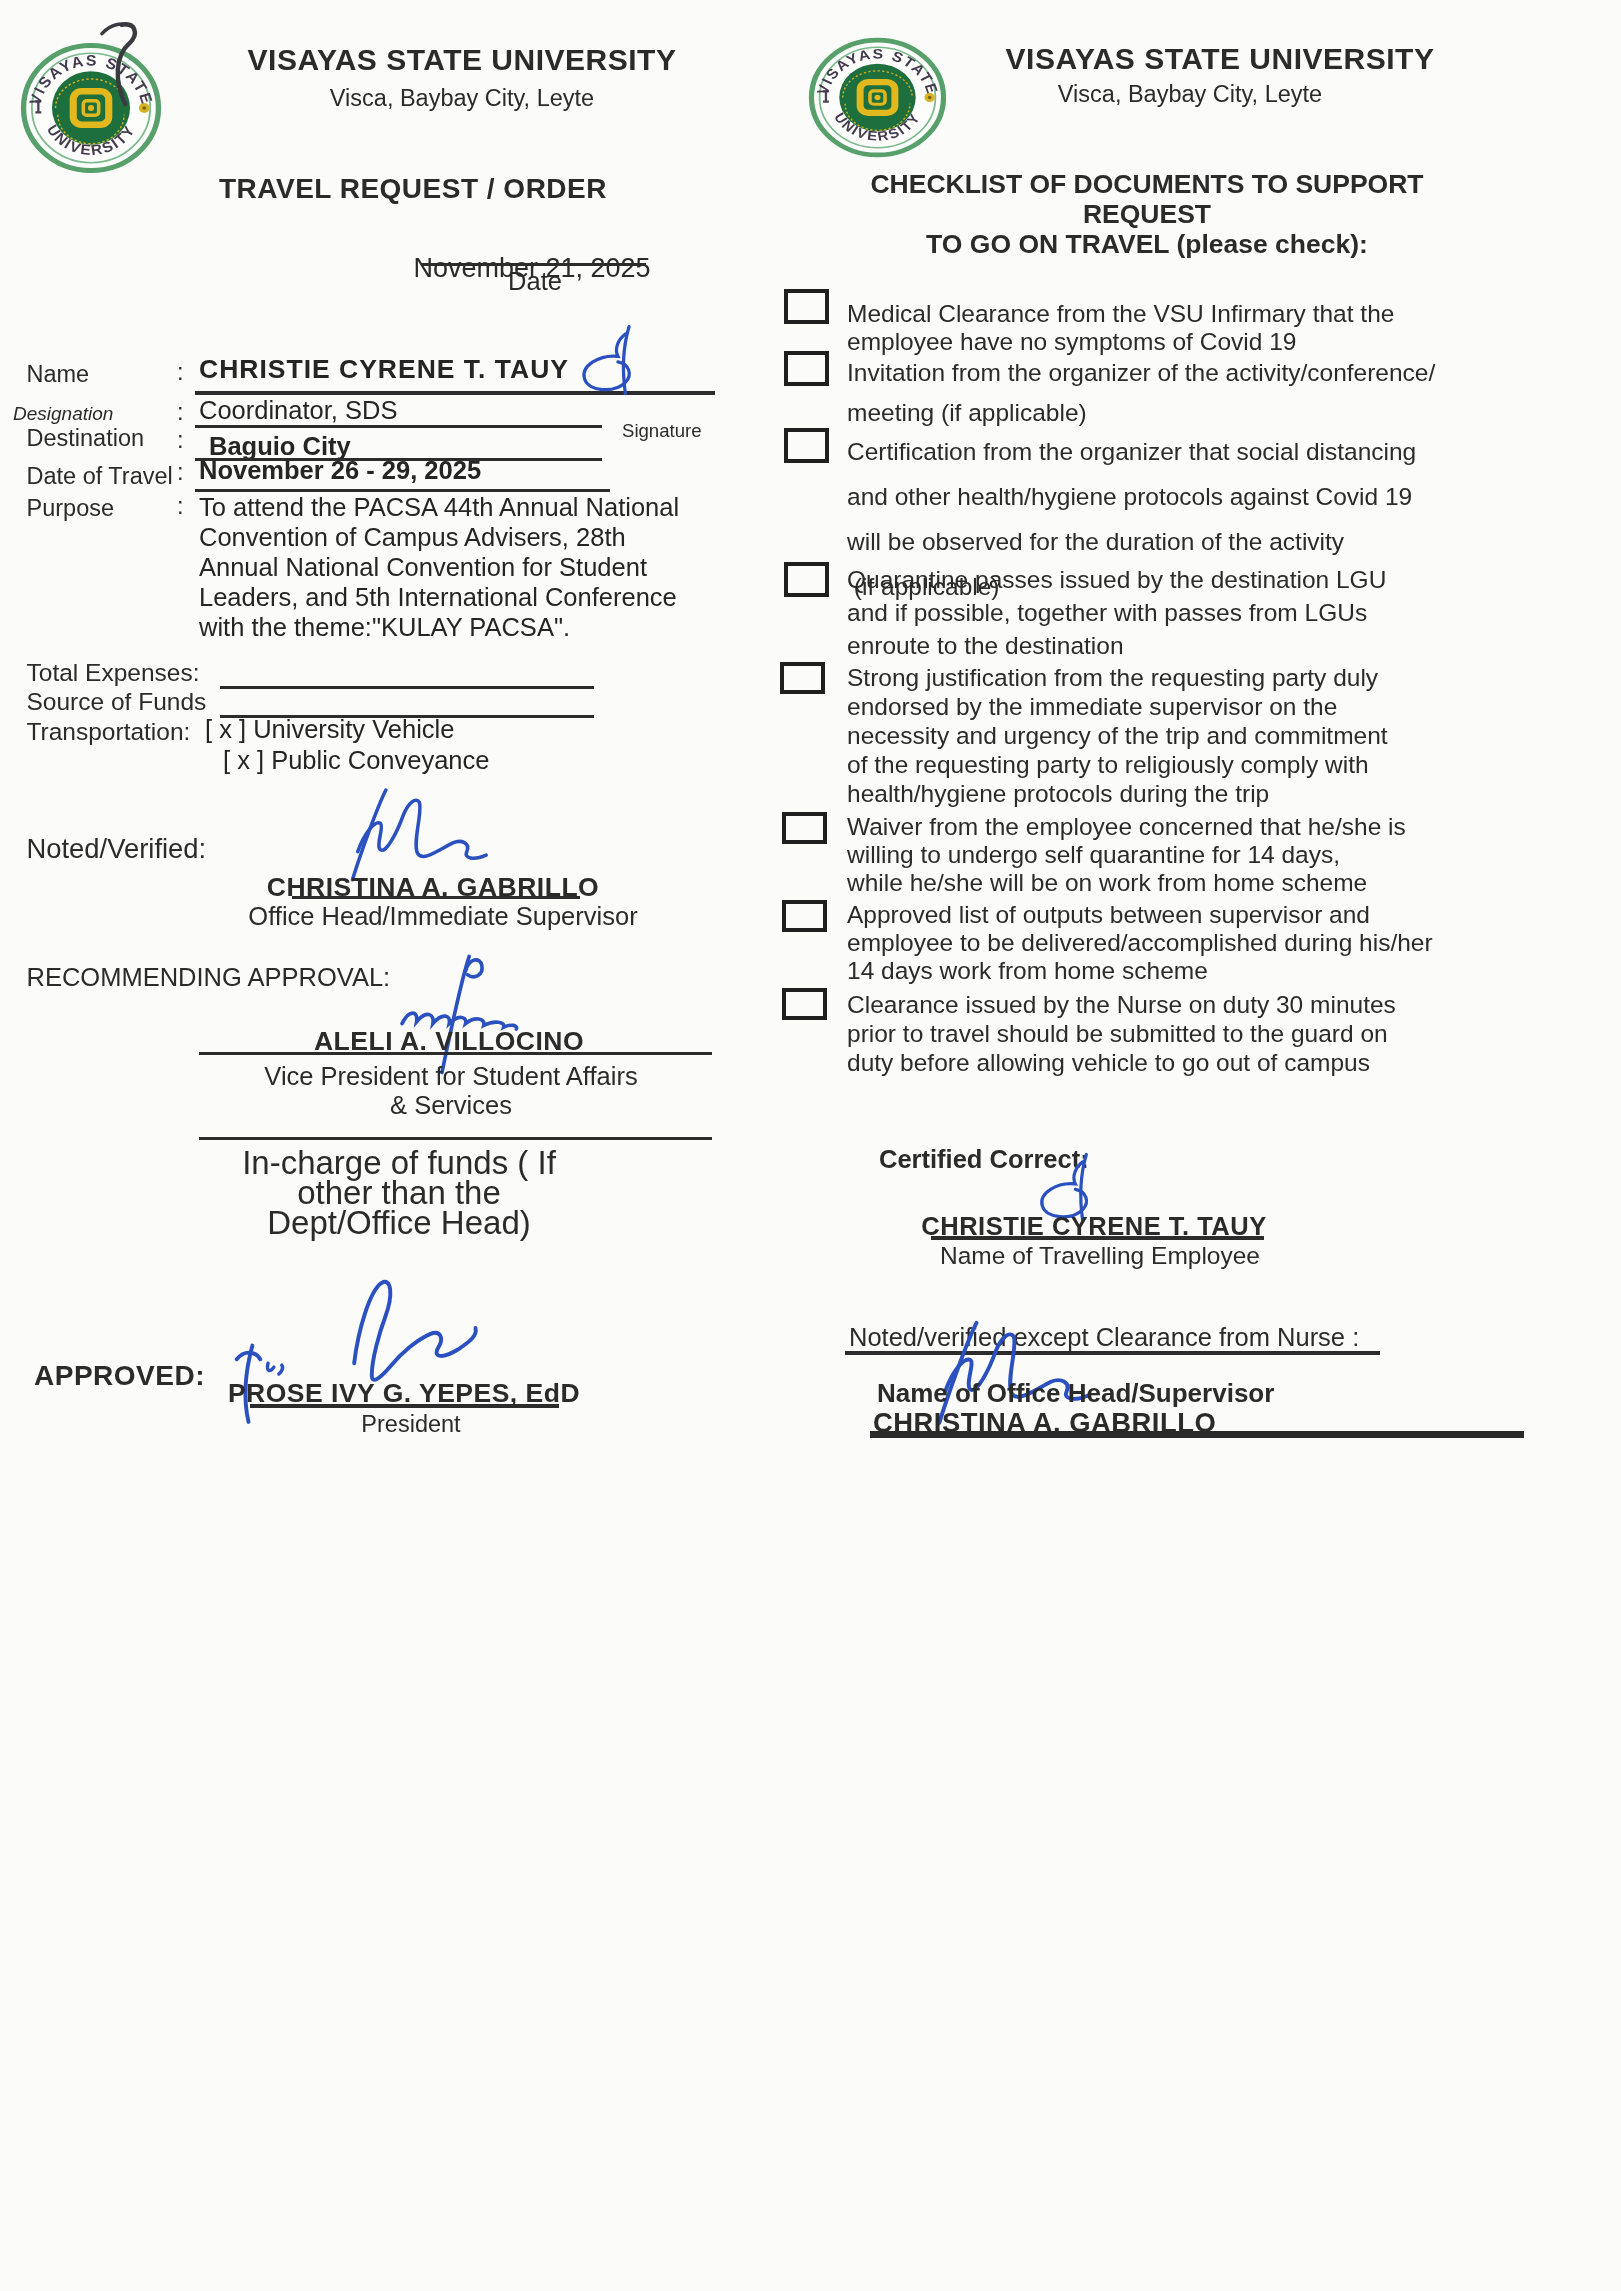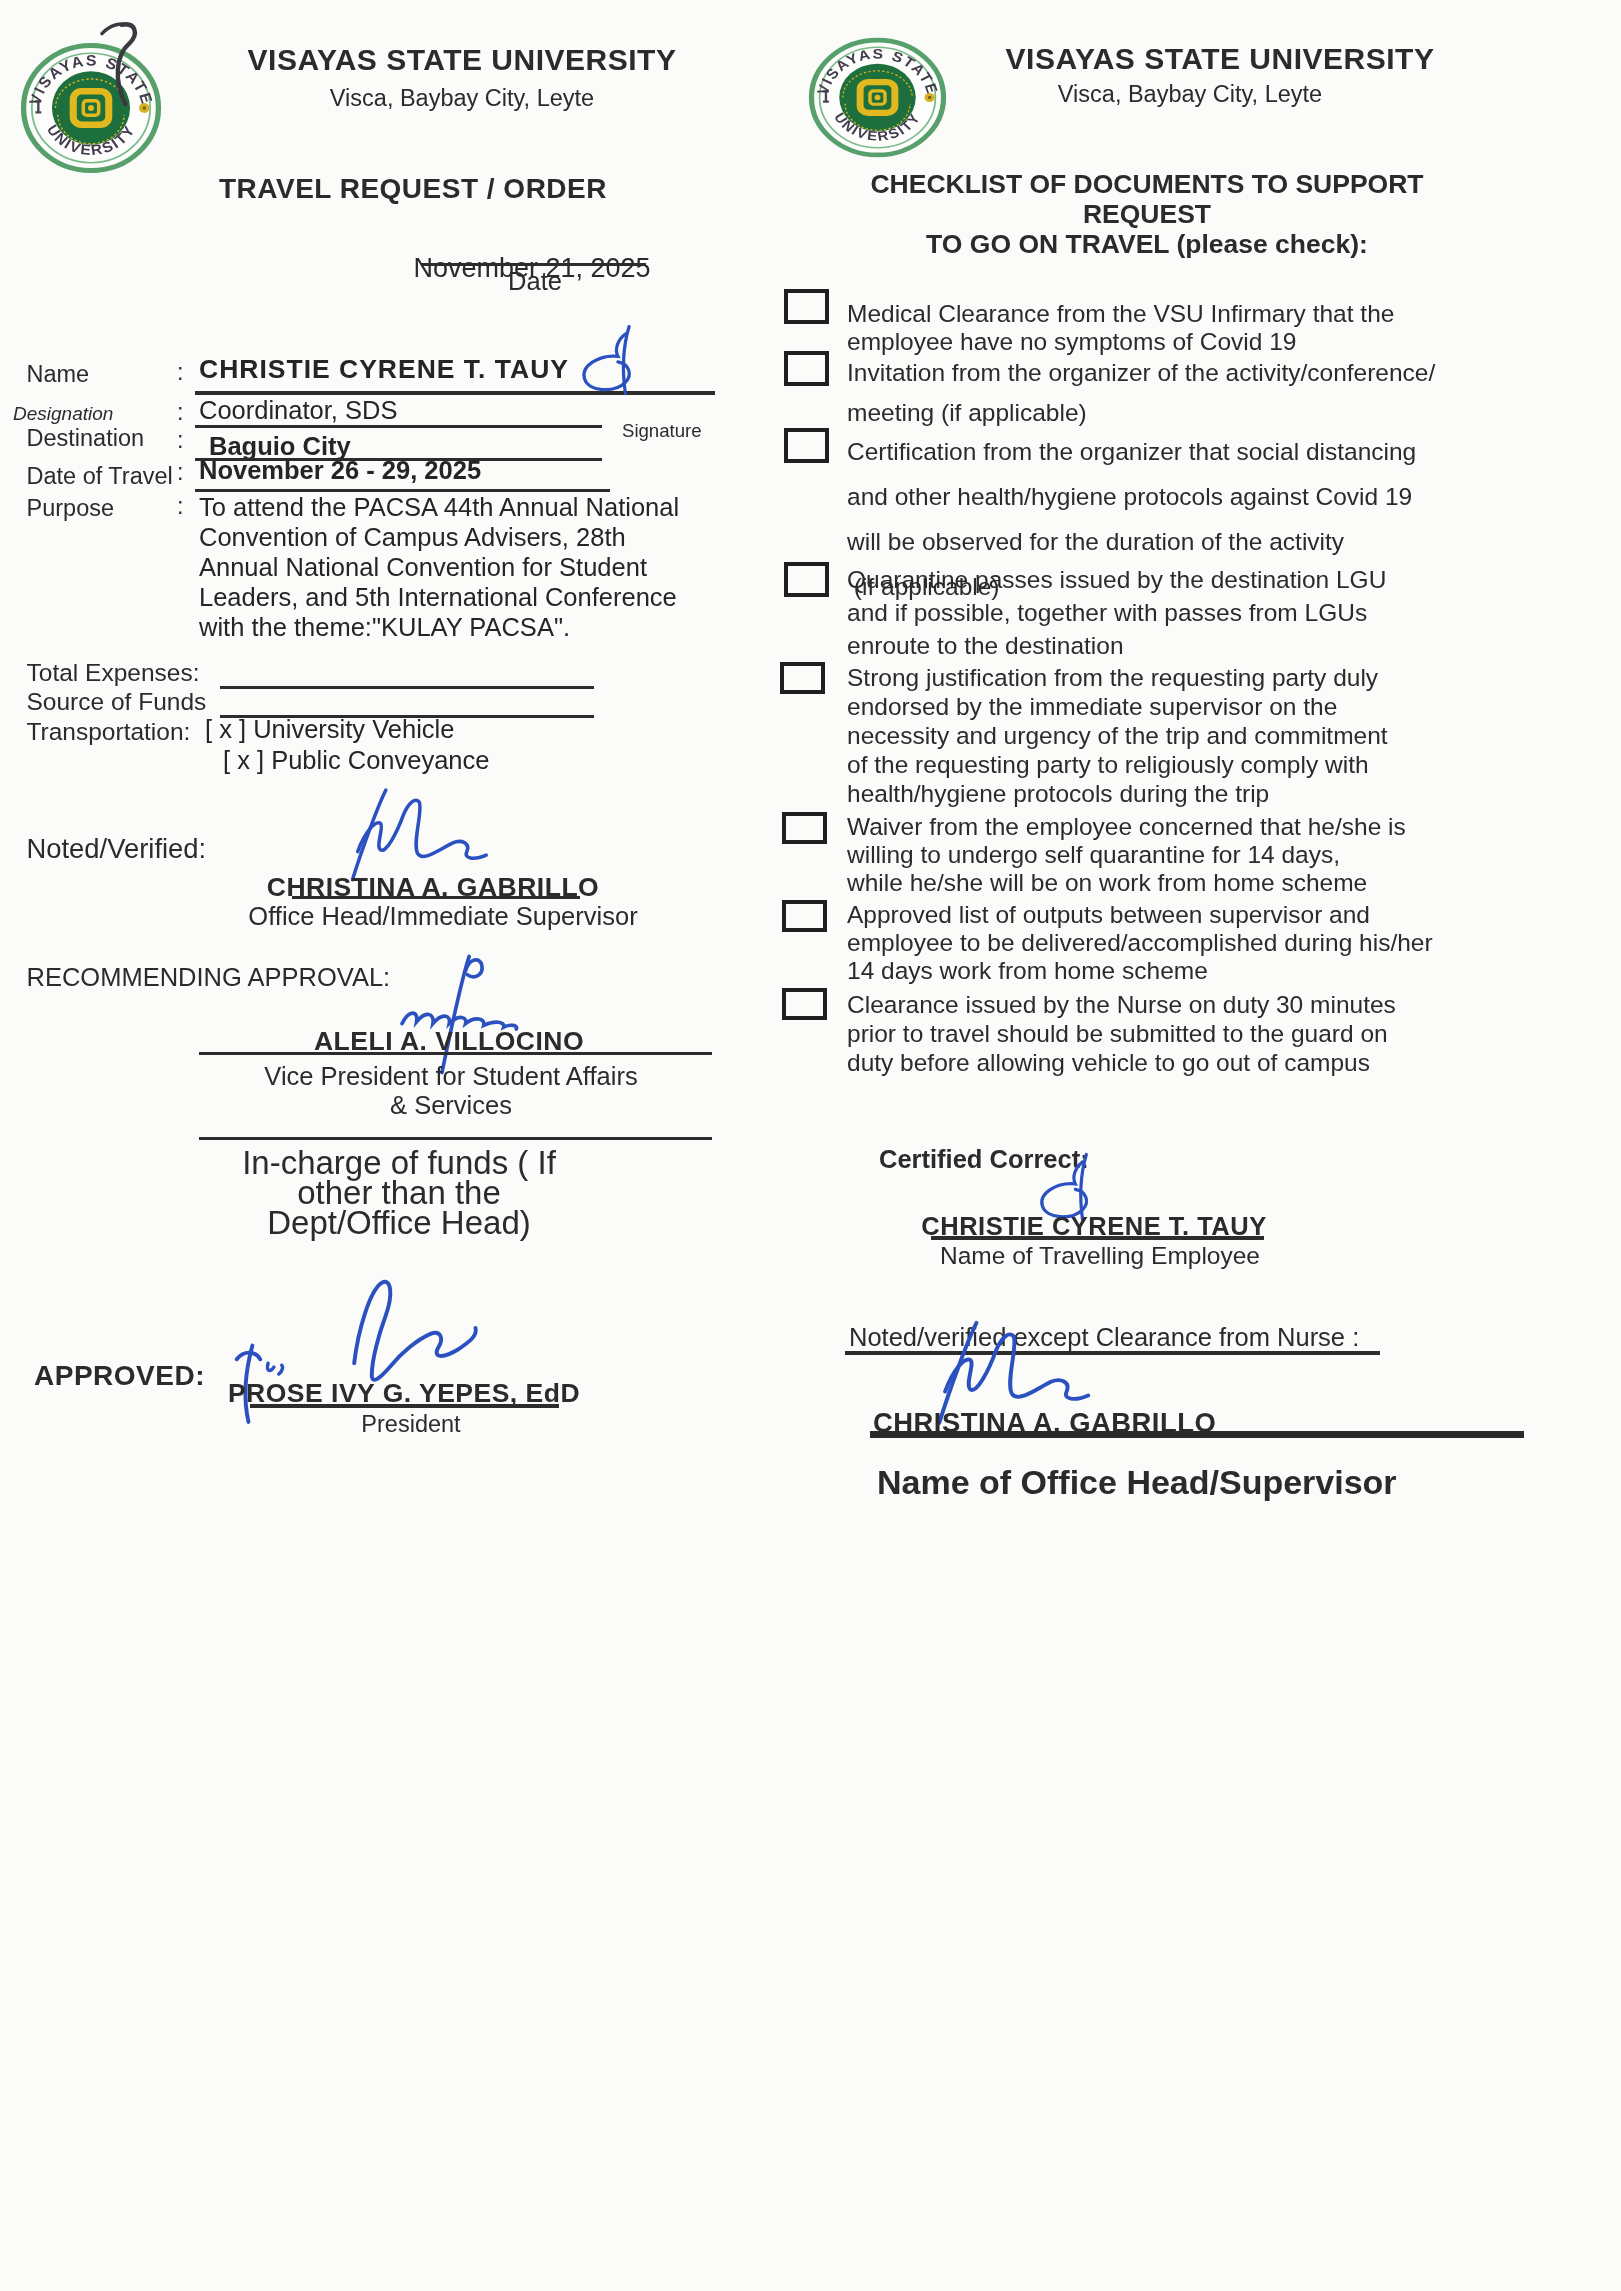--- a/index.html
+++ b/index.html
@@ -213,17 +213,17 @@
     <div class="abs ctr" style="left:904px;top:1242px;width:392px;font-size:24.5px;">Name of Travelling Employee</div>
 
     <div class="abs" style="left:849px;top:1323px;font-size:25.5px;">Noted/verified except Clearance from Nurse :</div>
     <div class="line" style="left:845px;top:1351px;width:535px;height:3.9px;"></div>
     <svg class="abs" style="left:902px;top:1309px;" width="196" height="118" viewBox="0 0 200 120">
       <path d="M38,116 C48,84 66,34 76,14" fill="none" stroke="#2b51c0" stroke-width="4" stroke-linecap="round"></path>
       <path d="M44,84 C52,62 64,48 70,52 C74,56 64,78 70,82 C76,86 88,64 96,42 C102,28 110,22 114,28 C118,38 106,74 112,86 C118,96 136,82 152,74 C162,70 172,74 168,84 C164,92 176,94 190,88" fill="none" stroke="#2b51c0" stroke-width="4" stroke-linecap="round"></path>
     </svg>
     <div class="abs b" style="left:873px;top:1407px;font-size:27.4px;letter-spacing:0.5px;">CHRISTINA A. GABRILLO</div>
     <div class="line" style="left:870px;top:1431px;width:654px;height:6.9px;background:#2a2a2a;"></div>
-    <div class="abs b" style="left:877px;top:1463px;font-size:34px;">Name of Office Head/Supervisor</div>
+    <div class="abs b" style="left:877px;top:1378px;font-size:26px;">Name of Office Head/Supervisor</div>
   </div>
 
 </div>
 
 
 </body></html>

